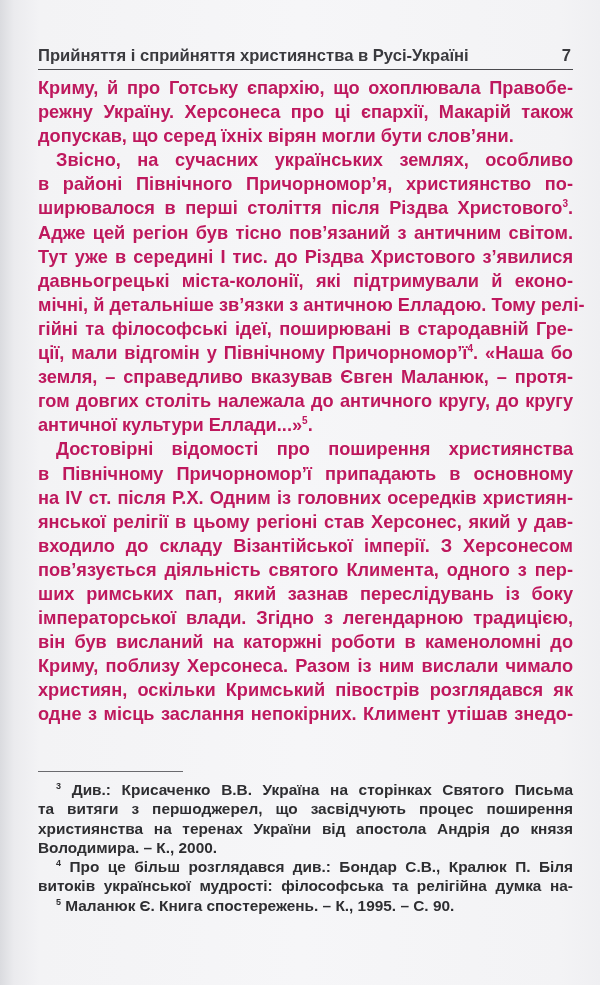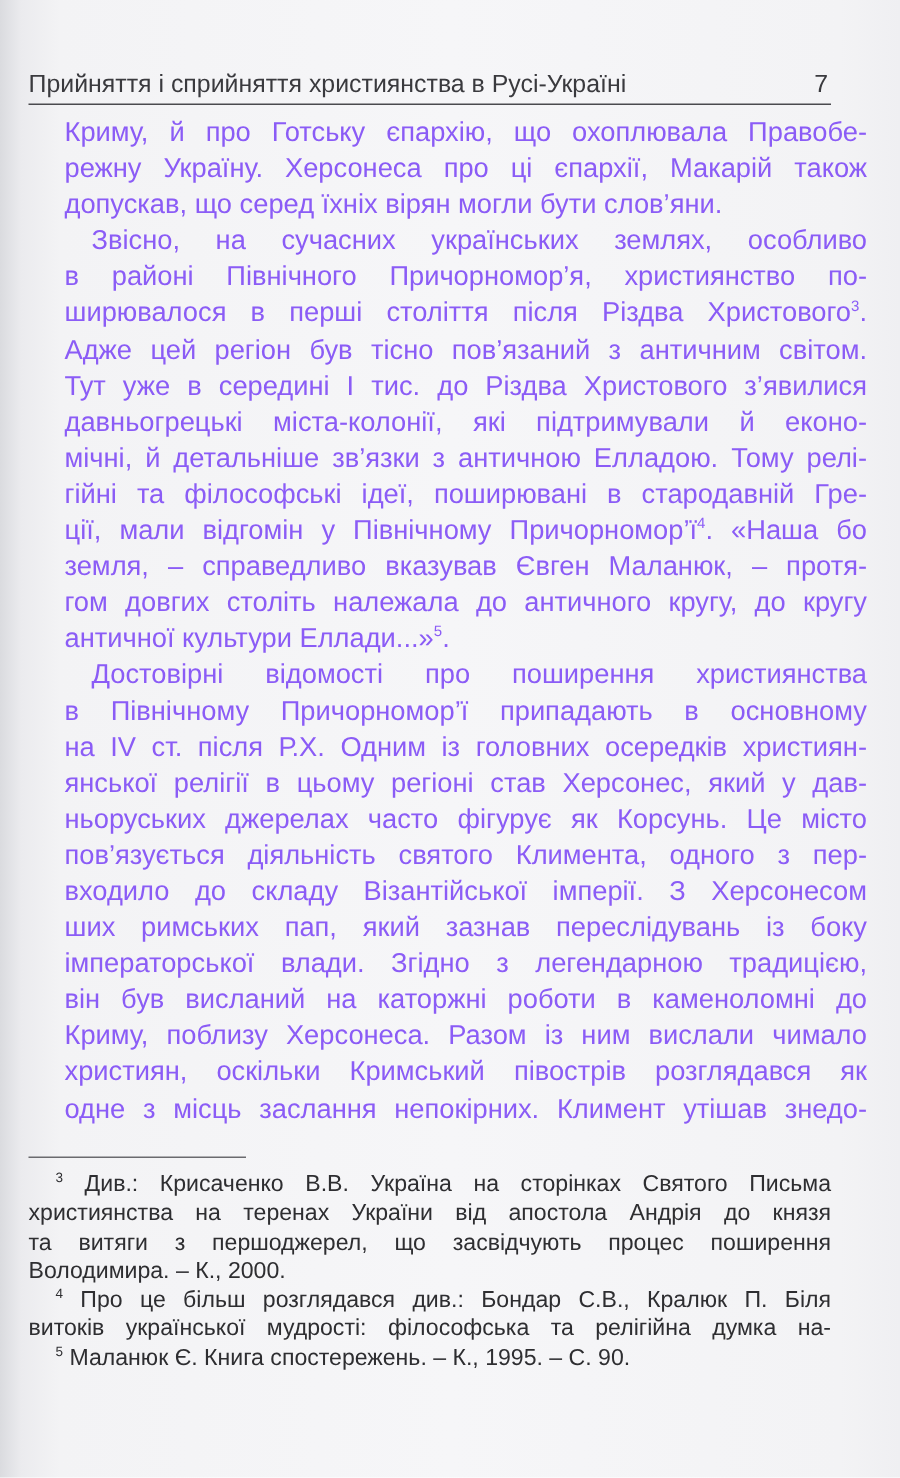--- a/index.html
+++ b/index.html
@@ -10,24 +10,25 @@
       width: 600px;
       height: 985px;
       overflow: hidden;
       background: linear-gradient(90deg, #dadbdf 0px, #ebebee 14px, #f3f3f5 40px, #f6f6f8 300px, #f3f3f5 560px, #efeff2 600px);
       font-family: "Liberation Sans", "DejaVu Sans", sans-serif;
       color: #2b2b2e;
       position: relative;
     }
     .page {
       position: absolute;
-      left: 19px;
+      left: 38px;
       top: 0;
       width: 535px;
       height: 749px;
+      font-weight: bold;
     }
     .running-head {
       position: absolute;
       top: 46px;
       left: 0;
       width: 535px;
       height: 24px;
       border-bottom: 1.4px solid #4a4a4e;
       display: flex;
       justify-content: space-between;
@@ -40,22 +41,21 @@
     .running-head .page-num {
       padding-right: 2px;
     }
     .body-text {
       position: absolute;
       top: 76px;
       left: 0;
       width: 535px;
       font-size: 18.2px;
       line-height: 24.1px;
-      color: #8b5cf6;
-      margin-left: 24px;
+      color: #be185d;
     }
     .line {
       display: block;
       white-space: nowrap;
       text-align: justify;
       text-align-last: justify;
       height: 24.1px;
     }
     .line.last {
       text-align-last: left;
@@ -126,36 +126,35 @@
     <span class="line">мічні, й детальніше зв’язки з античною Елладою. Тому релі-</span>
     <span class="line">гійні та філософські ідеї, поширювані в стародавній Гре-</span>
     <span class="line"><span>ції, мали відгомін у Північному Причорномор’ї</span><sup>4</sup><span>. «Наша бо</span></span>
     <span class="line">земля, – справедливо вказував Євген Маланюк, – протя-</span>
     <span class="line">гом довгих століть належала до античного кругу, до кругу</span>
     <span class="line last"><span>античної культури Еллади...»</span><sup>5</sup><span>.</span></span>
     <span class="line indent">Достовірні відомості про поширення християнства</span>
     <span class="line">в Північному Причорномор’ї припадають в основному</span>
     <span class="line">на IV ст. після Р.Х. Одним із головних осередків християн-</span>
     <span class="line">янської релігії в цьому регіоні став Херсонес, який у дав-</span>
-    <span class="line">ньоруських джерелах часто фігурує як Корсунь. Це місто</span>
+    <span class="line">входило до складу Візантійської імперії. З Херсонесом</span>
     <span class="line">пов’язується діяльність святого Климента, одного з пер-</span>
-    <span class="line">входило до складу Візантійської імперії. З Херсонесом</span>
     <span class="line">ших римських пап, який зазнав переслідувань із боку</span>
     <span class="line">імператорської влади. Згідно з легендарною традицією,</span>
     <span class="line">він був висланий на каторжні роботи в каменоломні до</span>
     <span class="line">Криму, поблизу Херсонеса. Разом із ним вислали чимало</span>
     <span class="line">християн, оскільки Кримський півострів розглядався як</span>
     <span class="line">одне з місць заслання непокірних. Климент утішав знедо-</span>
   </div>
 
   <div class="fn-rule"></div>
 
   <div class="footnotes">
     <span class="fn-line indent"><sup>3</sup><span> Див.: Крисаченко В.В. Україна на сторінках Святого Письма</span></span>
+    <span class="fn-line">та витяги з першоджерел, що засвідчують процес поширення</span>
     <span class="fn-line">християнства на теренах України від апостола Андрія до князя</span>
-    <span class="fn-line">та витяги з першоджерел, що засвідчують процес поширення</span>
     <span class="fn-line last">Володимира. – К., 2000.</span>
     <span class="fn-line indent"><sup>4</sup><span> Про це більш розглядався див.: Бондар С.В., Кралюк П. Біля</span></span>
     <span class="fn-line">витоків української мудрості: філософська та релігійна думка на-</span>
     <span class="fn-line indent last"><sup>5</sup><span> Маланюк Є. Книга спостережень. – К., 1995. – С. 90.</span></span>
   </div>
 
 </div>
 
 </body></html>

